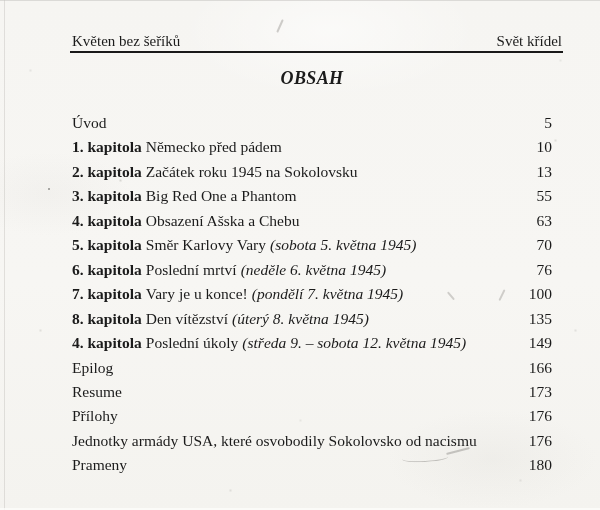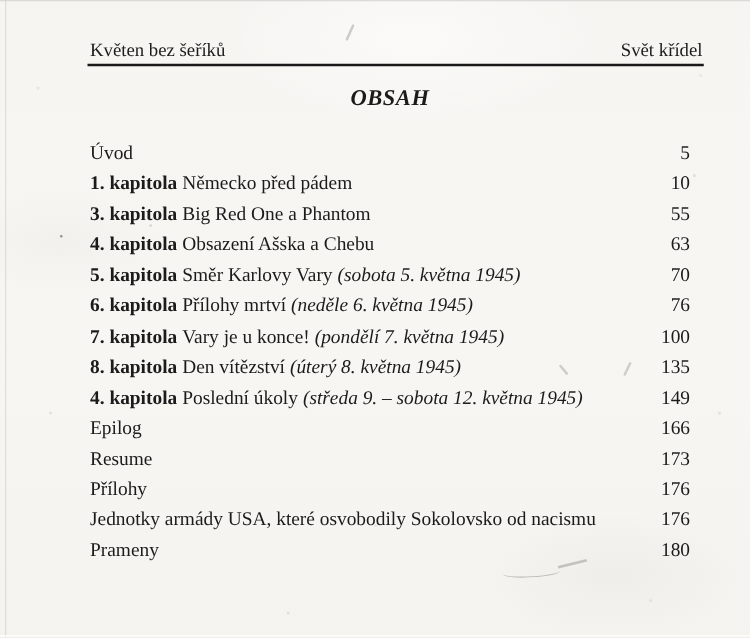--- a/index.html
+++ b/index.html
@@ -128,38 +128,42 @@
   <div class="row">
         <span class="lbl"><span class="ti">Úvod</span></span>
         <span class="pg">5</span>
       </div>
 
   <div class="row">
         <span class="lbl"><b class="ch">1. kapitola</b><span class="ti">Německo před pádem</span></span>
         <span class="pg">10</span>
       </div>
 
+  <div class="row">
+        <span class="lbl"><b class="ch">2. kapitola</b><span class="ti">Začátek roku 1945 na Sokolovsku</span></span>
+        <span class="pg">13</span>
+      </div>
 
   <div class="row">
         <span class="lbl"><b class="ch">3. kapitola</b><span class="ti">Big Red One a Phantom</span></span>
         <span class="pg">55</span>
       </div>
 
   <div class="row">
         <span class="lbl"><b class="ch">4. kapitola</b><span class="ti">Obsazení Ašska a Chebu</span></span>
         <span class="pg">63</span>
       </div>
 
   <div class="row">
         <span class="lbl"><b class="ch">5. kapitola</b><span class="ti">Směr Karlovy Vary</span><i class="da">(sobota 5. května 1945)</i></span>
         <span class="pg">70</span>
       </div>
 
   <div class="row">
-        <span class="lbl"><b class="ch">6. kapitola</b><span class="ti">Přílohy mrtví</span><i class="da">(neděle 6. května 1945)</i></span>
+        <span class="lbl"><b class="ch">6. kapitola</b><span class="ti">Poslední mrtví</span><i class="da">(neděle 6. května 1945)</i></span>
         <span class="pg">76</span>
       </div>
 
   <div class="row">
         <span class="lbl"><b class="ch">7. kapitola</b><span class="ti">Vary je u konce!</span><i class="da">(pondělí 7. května 1945)</i></span>
         <span class="pg">100</span>
       </div>
 
   <div class="row">
         <span class="lbl"><b class="ch">8. kapitola</b><span class="ti">Den vítězství</span><i class="da">(úterý 8. května 1945)</i></span>

